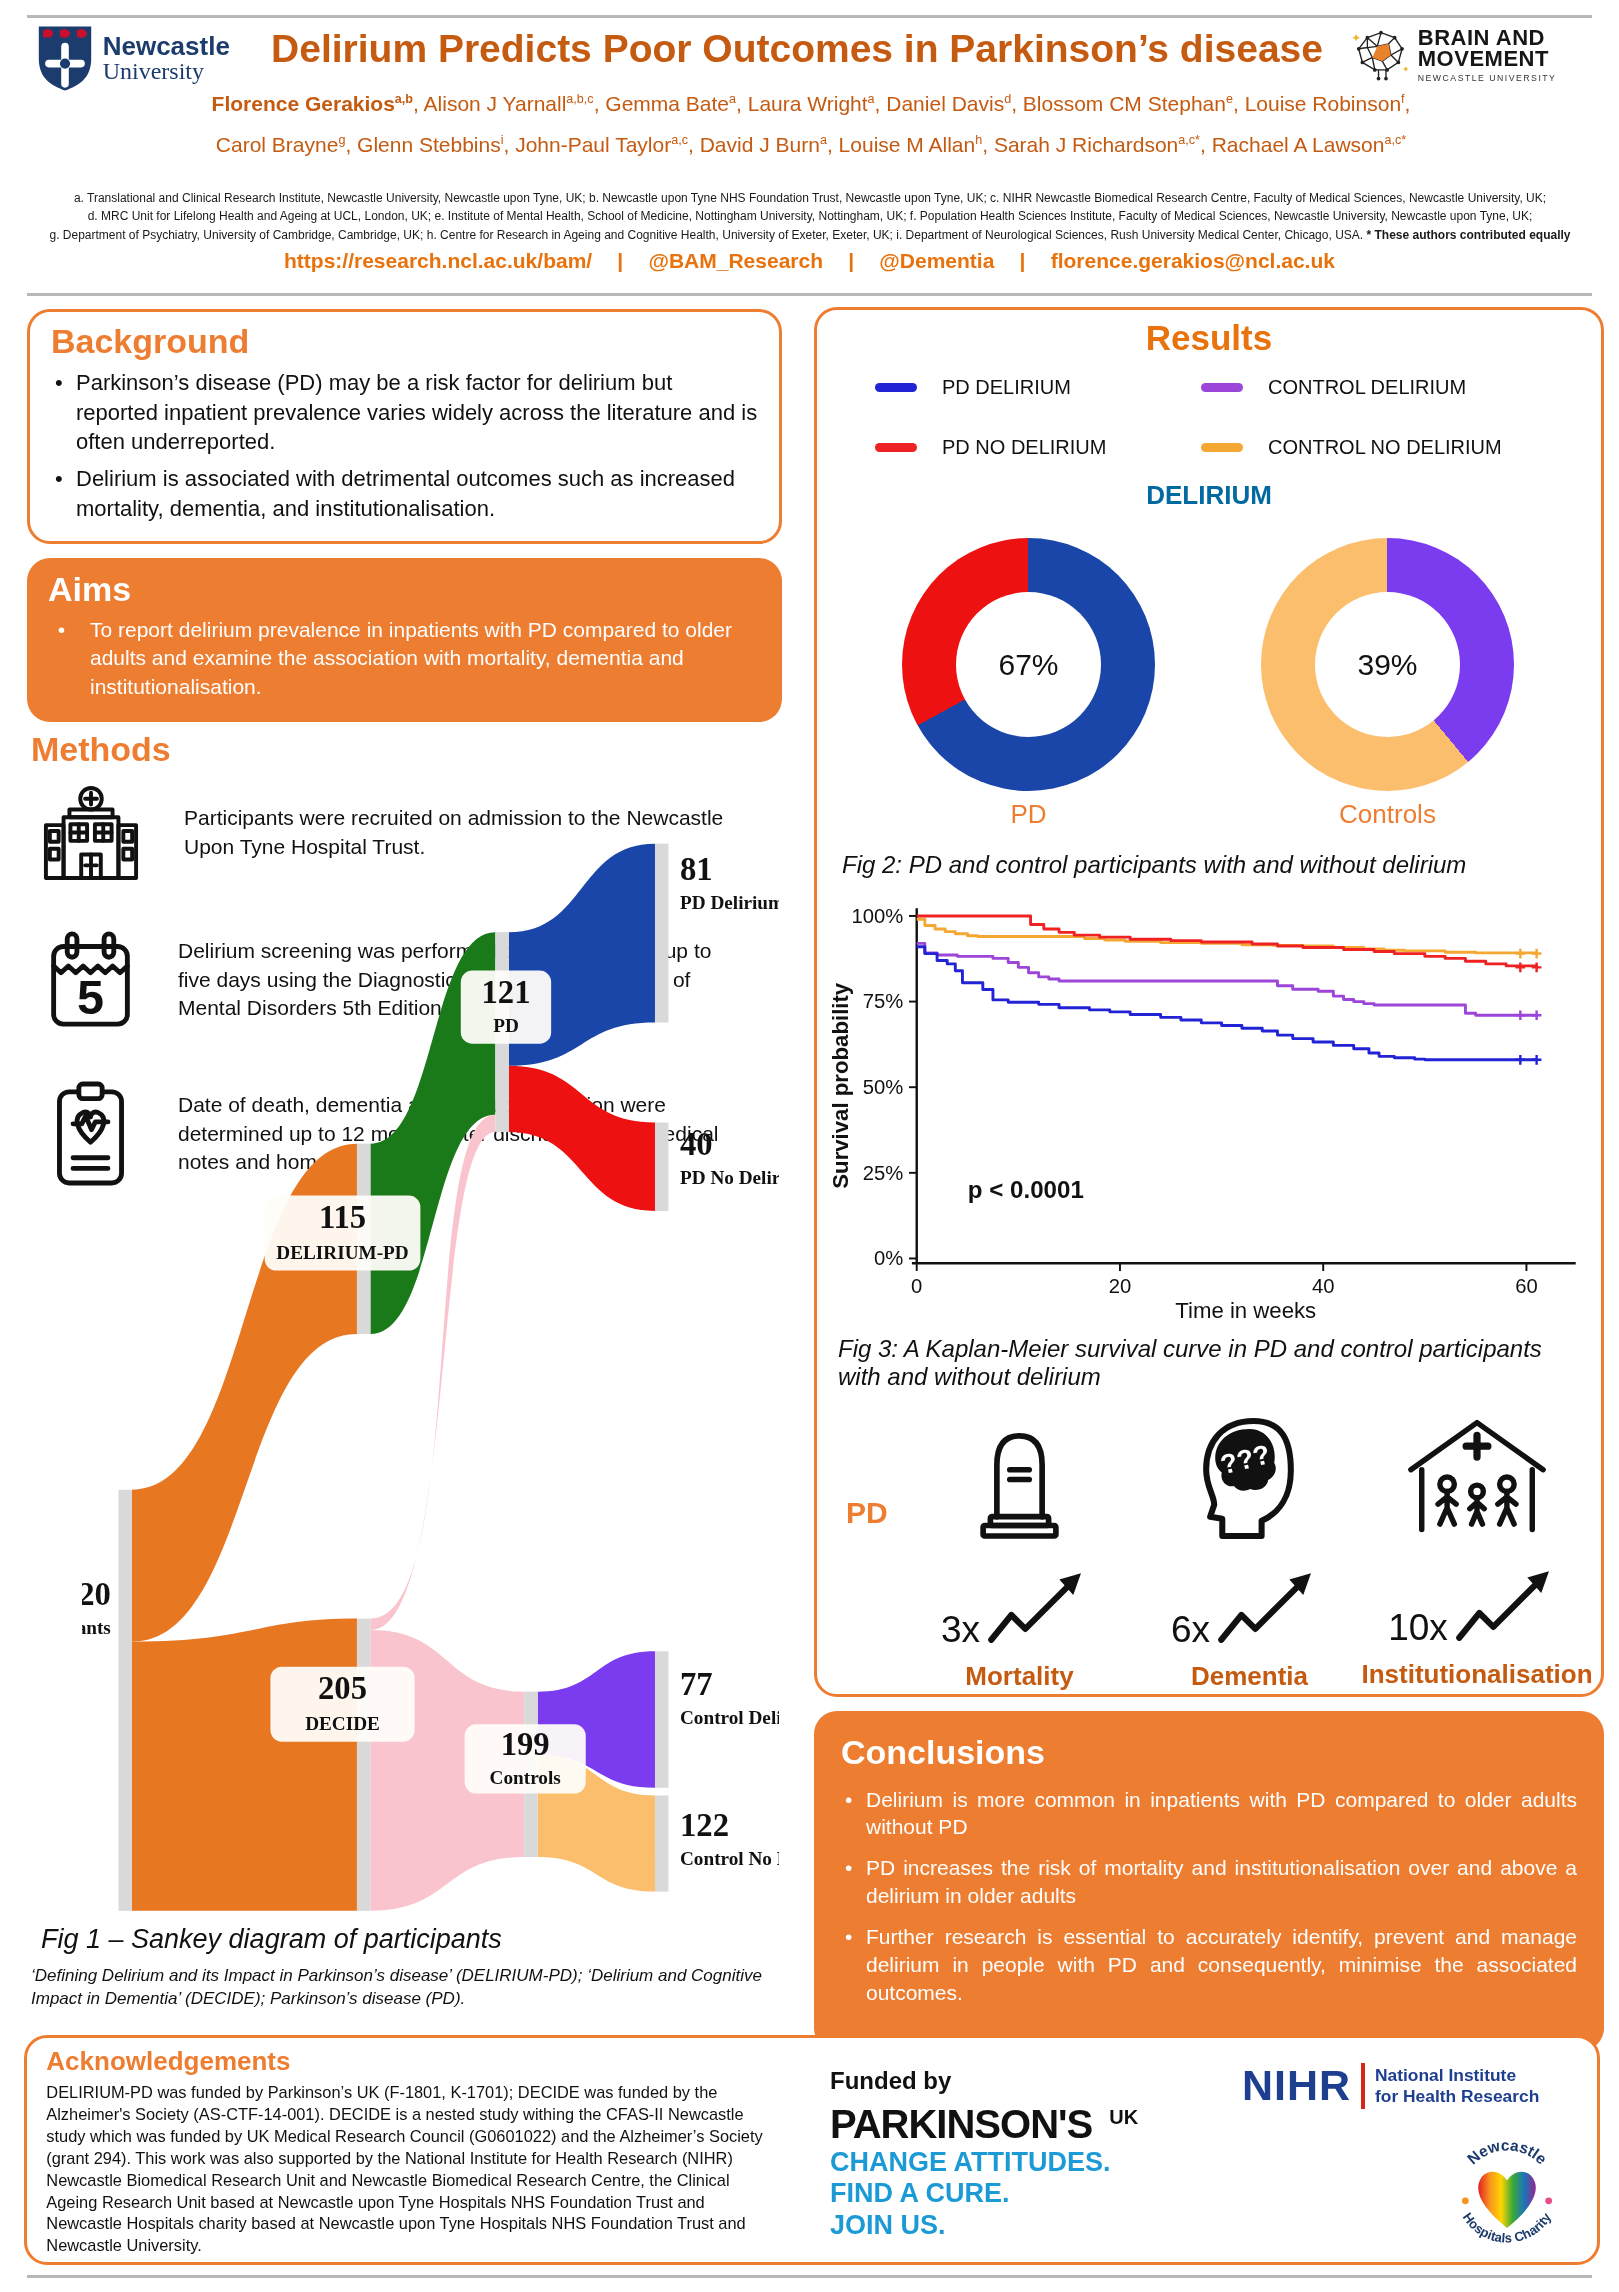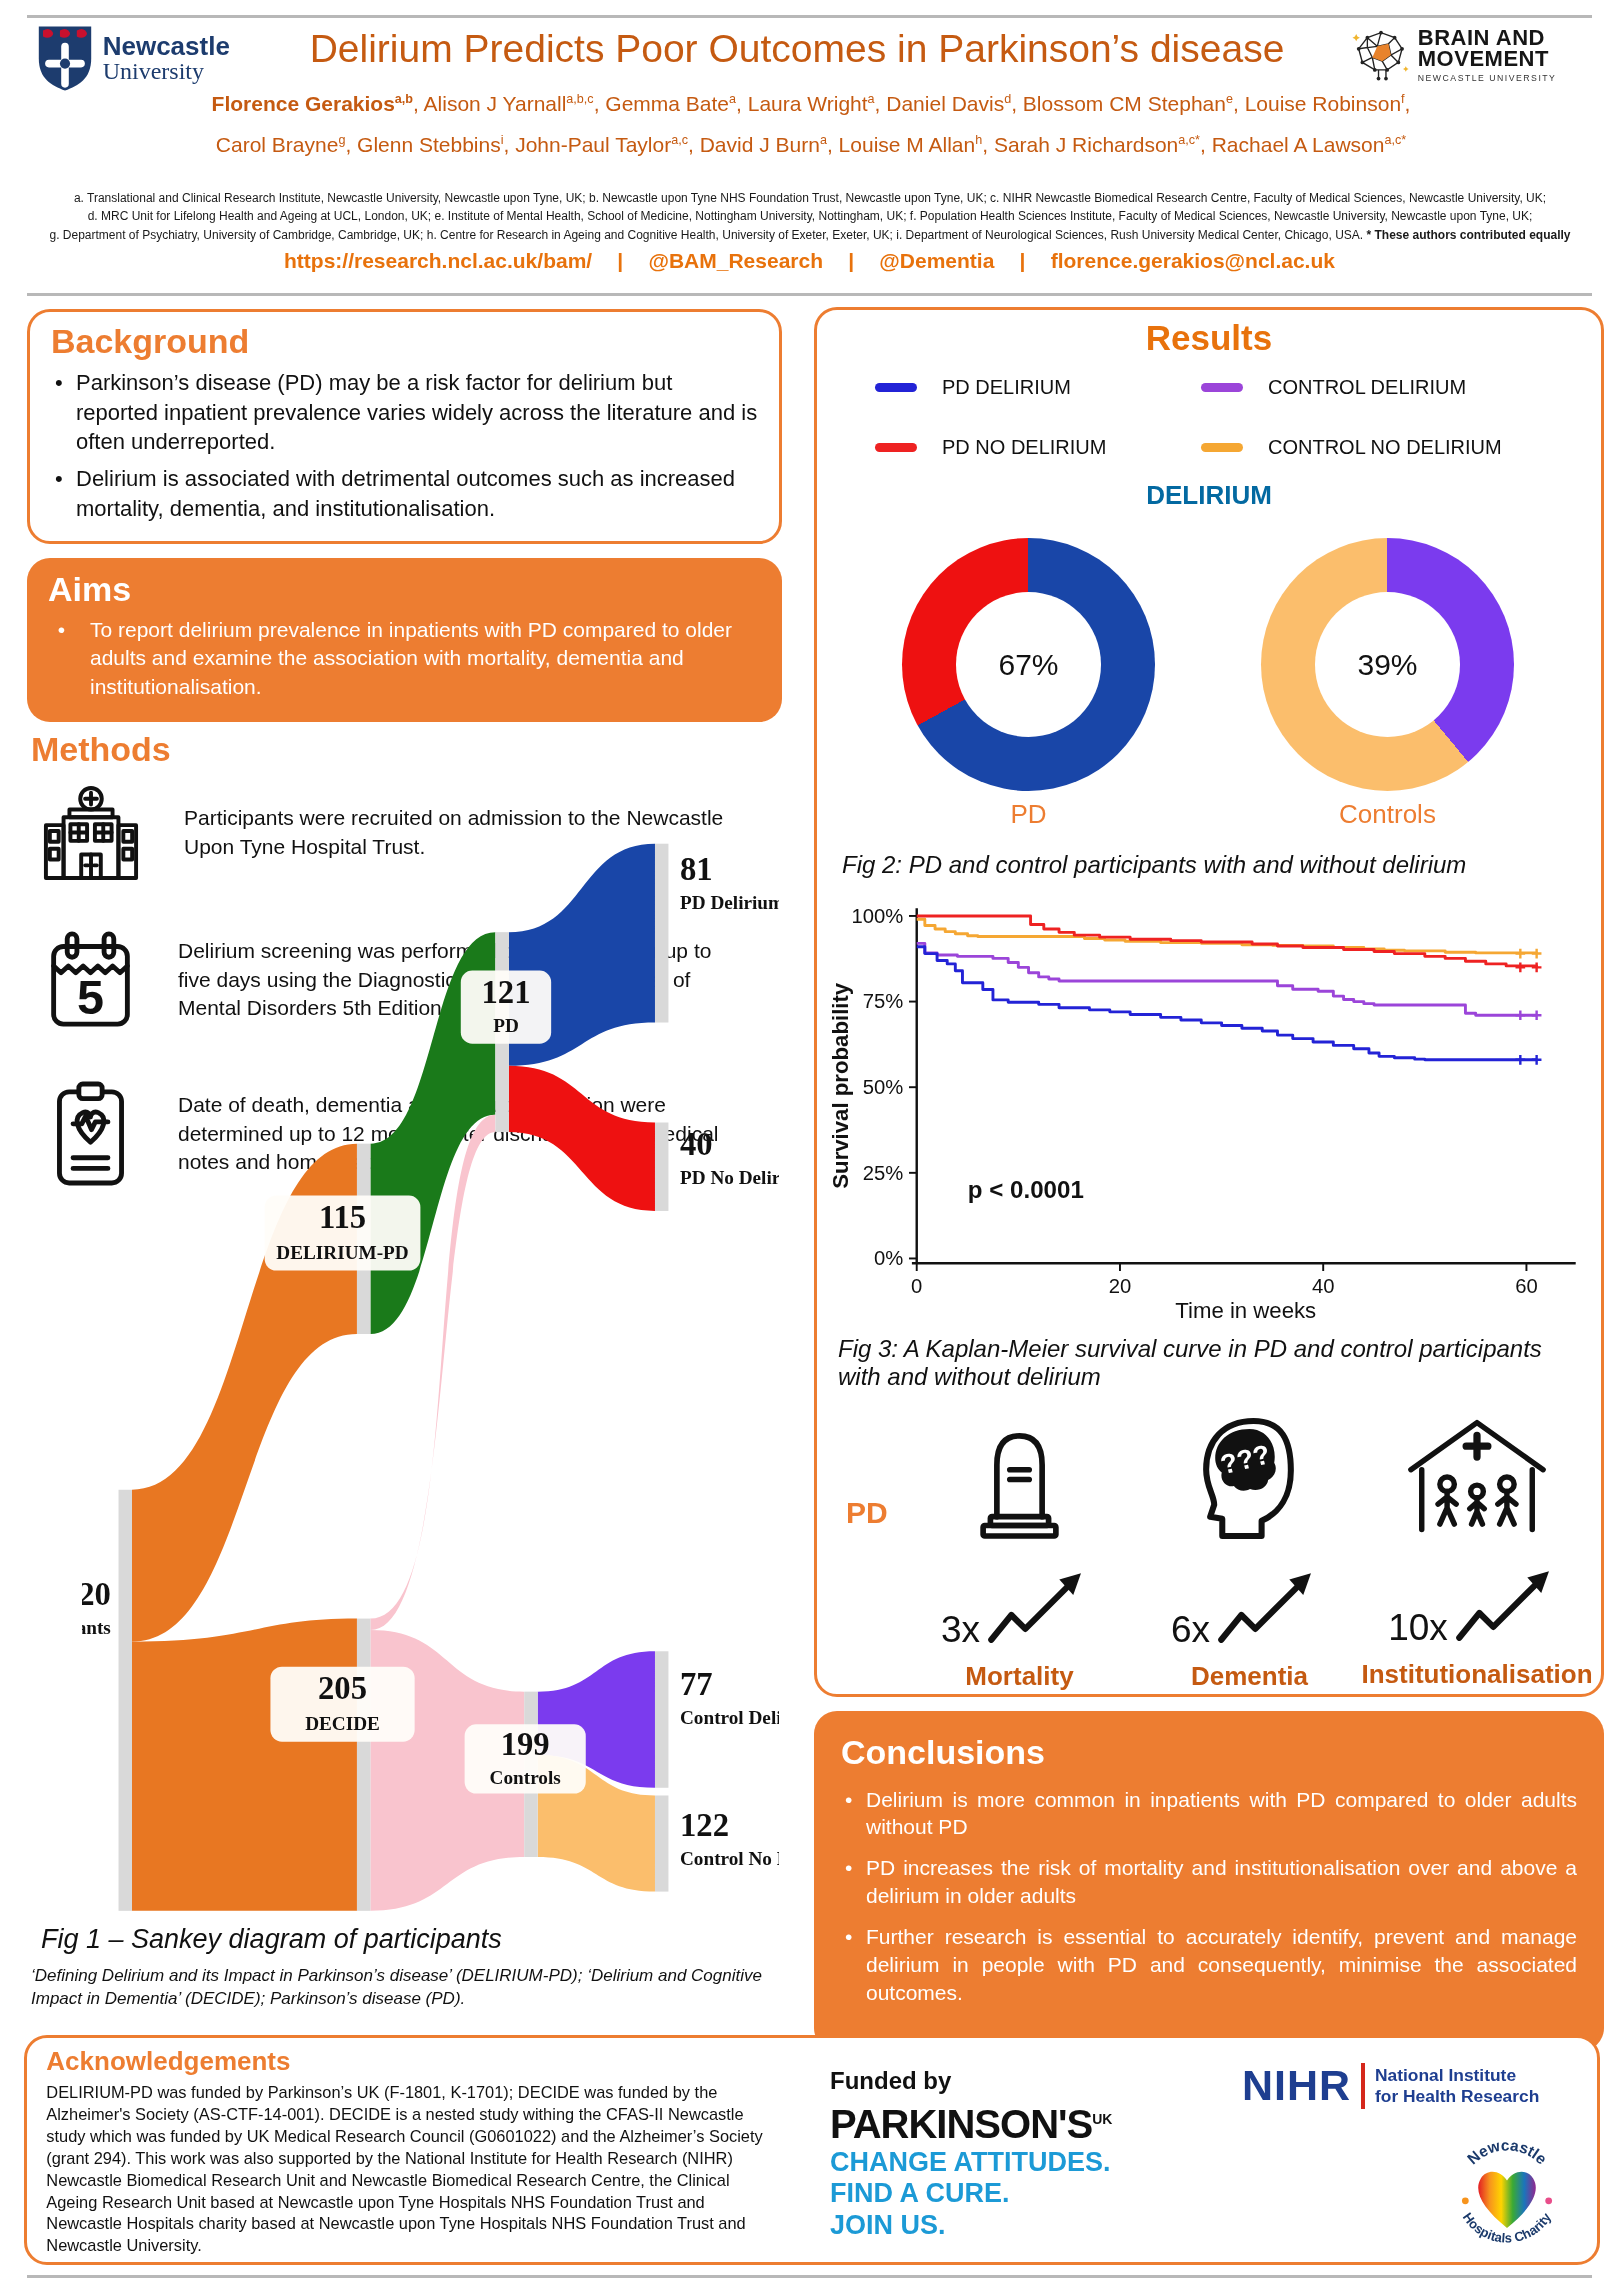--- a/index.html
+++ b/index.html
@@ -2,21 +2,21 @@
 <html><head>
 <meta charset="utf-8">
 <style>
   html,body{margin:0;padding:0;background:#e8e8e8;}
   .poster{position:relative;width:1619px;height:2292px;background:#ffffff;overflow:hidden;
           font-family:"Liberation Sans",sans-serif;color:#111;}
   .abs{position:absolute;}
   .rule{position:absolute;left:27px;right:27px;height:2.9px;background:#b8b8b8;}
   
   .title{position:absolute;left:261px;top:27px;width:1072px;text-align:center;
-         font-size:39px;font-weight:400;color:#c55a11;}
+         font-size:39px;font-weight:700;color:#c55a11;}
   .authors{position:absolute;left:116px;top:81px;width:1390px;text-align:center;
            font-size:21px;line-height:37px;color:#c55a11;}
   .authors sup{font-size:12.6px;}
   .authors .b{font-weight:700;}
   .affils{position:absolute;left:34px;top:189px;width:1552px;text-align:center;
           font-size:12px;line-height:18.3px;color:#1a1a1a;}
   .affils .note{font-weight:700;}
   .links{position:absolute;left:0;top:249px;width:1619px;text-align:center;
          font-size:21px;font-weight:700;color:#e8720c;}
   .links span{margin:0 9.7px;}
@@ -62,21 +62,21 @@
   .outcome .mult{font-size:37px;color:#111;}
   .outcome .olab{margin-top:9.7px;font-size:26px;font-weight:700;color:#c55a11;}
   .pd-group{position:absolute;font-size:30px;font-weight:700;color:#ed7d31;}
   
   .conc .bullet{font-size:21px;line-height:1.32;text-align:justify;margin-top:13.5px;}
   
   .ack-h{font-size:26px;font-weight:700;color:#ed7d31;}
   .ack-t{font-size:16.4px;line-height:1.33;width:722px;margin-top:5.8px;}
   .fundedby{font-size:24px;font-weight:700;color:#111;}
   .pk-name{font-size:40px;font-weight:900;color:#111;letter-spacing:-1px;}
-  .pk-name sup{font-size:14px;letter-spacing:0;}
+  .pk-name sup{font-size:20px;letter-spacing:0;margin-left:17px;}
   .pk-tag{font-size:27px;font-weight:700;color:#1c9ad6;line-height:1.16;}
   .nihr{display:flex;align-items:center;gap:10px;}
   .nihr .abbr{font-size:43px;font-weight:800;color:#1e3e90;letter-spacing:1px;}
   .nihr .bar{width:3.9px;height:46px;background:#d5281b;}
   .nihr .lines{font-size:17.4px;font-weight:700;color:#1e3e90;line-height:1.15;}
   svg text{font-family:"Liberation Sans",sans-serif;}
 </style>
 </head>
 <body>
 

